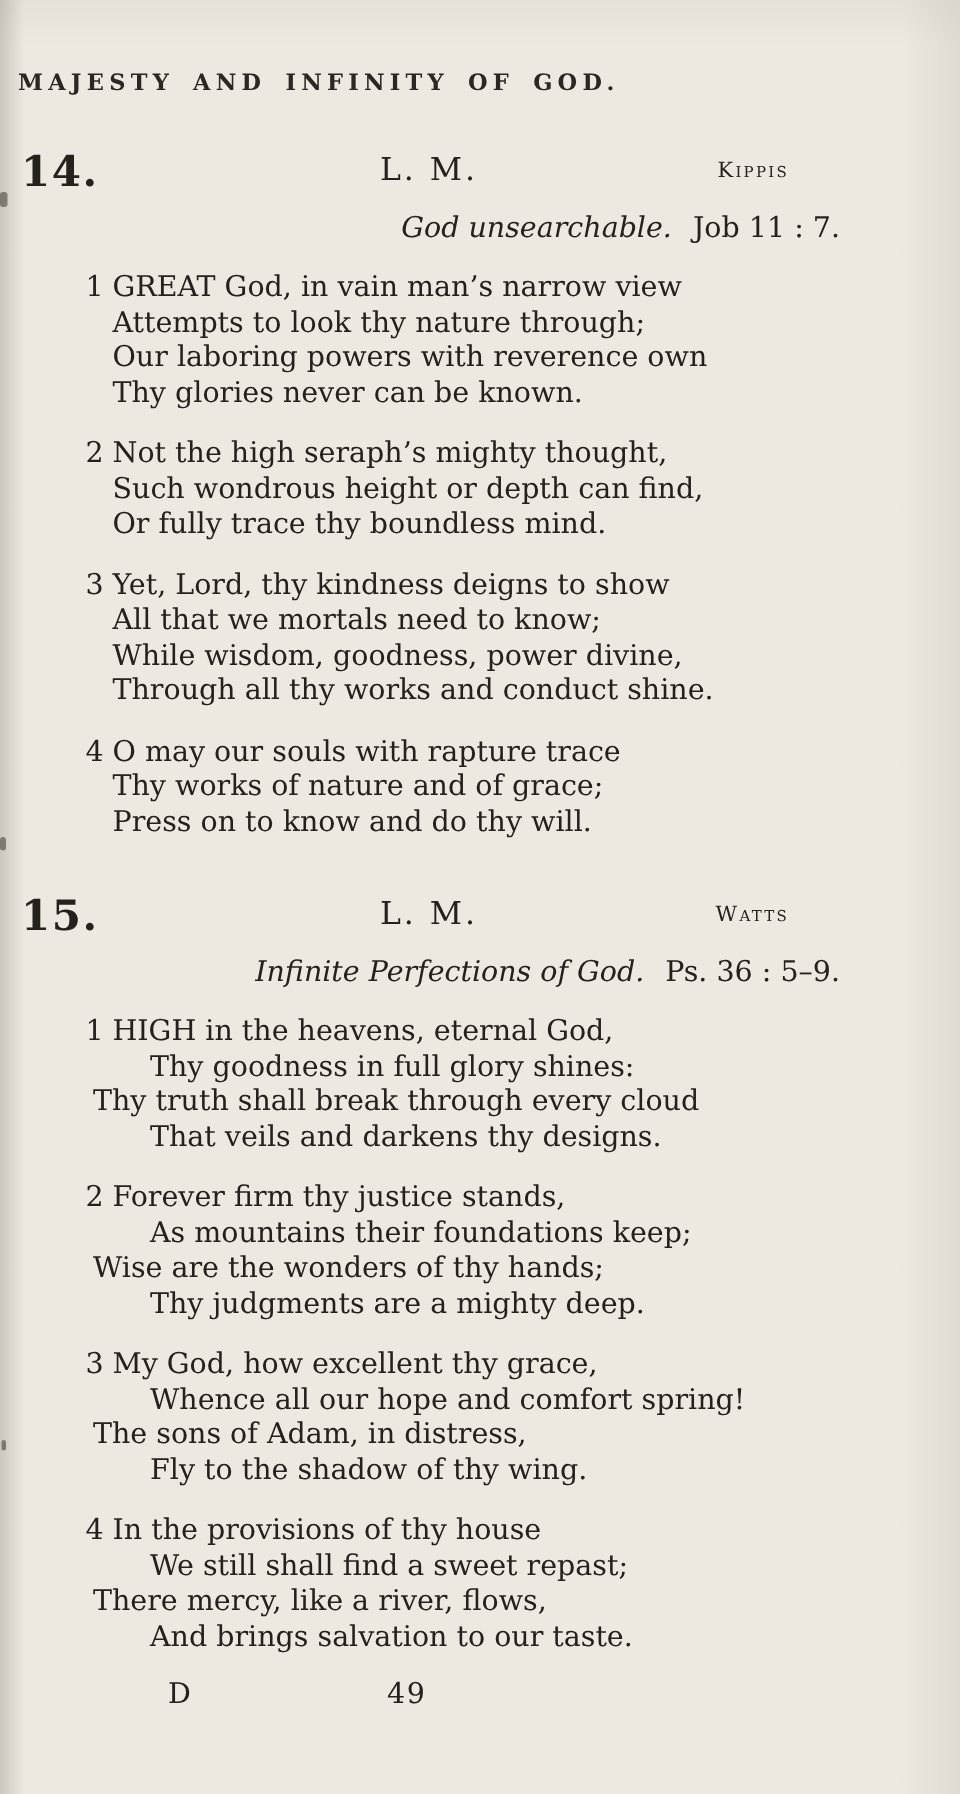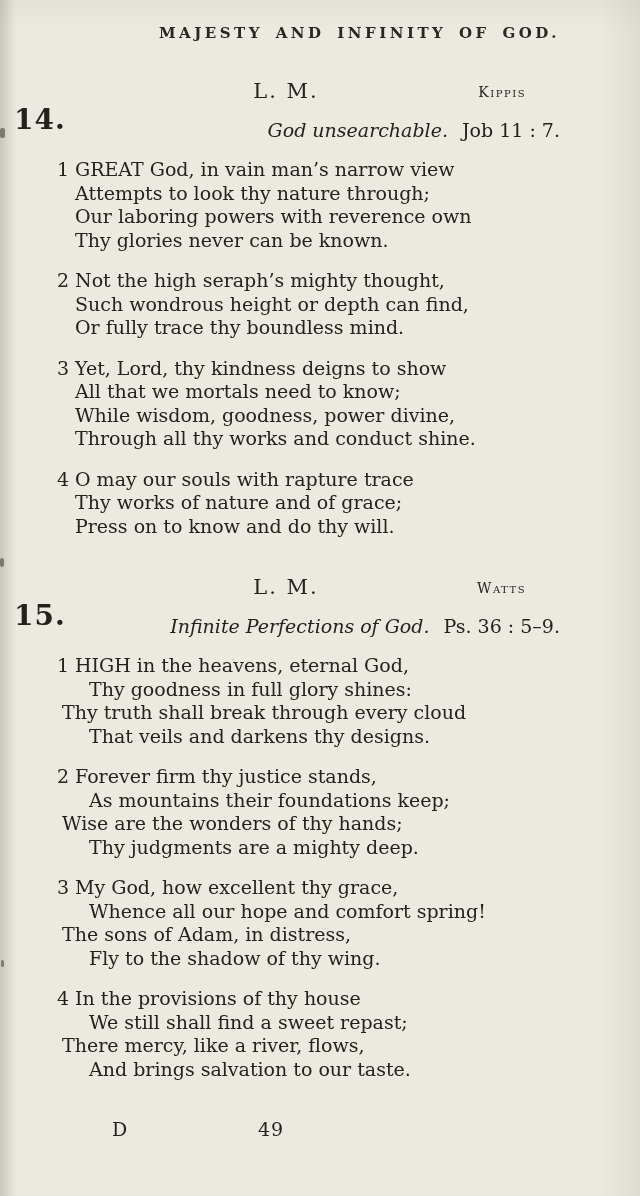--- a/index.html
+++ b/index.html
@@ -20,41 +20,40 @@
       linear-gradient(270deg, rgba(110,105,90,0.10) 0px, rgba(0,0,0,0) 40px),
       linear-gradient(180deg, rgba(110,105,90,0.06) 0px, rgba(0,0,0,0) 30px),
       #ebe9e0;
   }
   .content {
     position: relative;
     margin-left: 12px;
     width: 548px;
   }
   .running-header {
-    padding-top: 24px;
-    text-align: right;
+    padding-top: 46px;
+    text-align: left;
     font-size: 15px;
     font-weight: bold;
     letter-spacing: 3.5px;
     word-spacing: 4px;
     color: #2a2822;
   }
   .hymn { margin-top: 34px; }
   .hymn-head {
     position: relative;
     height: 34px;
   }
   .hymn-number {
     position: absolute;
     left: 2px;
     top: 0;
     font-size: 28px;
     font-weight: bold;
     letter-spacing: 1px;
-    margin-top: 27px;
   }
   .hymn-meter {
     position: absolute;
     left: 0;
     right: 0;
     top: 3px;
     text-align: center;
     font-size: 21px;
     letter-spacing: 2px;
   }
@@ -79,21 +78,21 @@
     margin-top: 17px;
     font-size: 19px;
     line-height: 23.5px;
   }
   .stanza-num {
     position: absolute;
     left: 45px;
     top: 0;
   }
   .line { white-space: nowrap; }
-  .alt .l1, .alt .l3 { margin-left: 14px; }
+  .alt .l1, .alt .l3 { margin-left: 25px; }
   .alt .l2 { margin-left: -13px; }
   .footer {
     position: absolute;
     top: 1118px;
     left: 0;
     width: 640px;
     height: 28px;
     font-size: 19px;
   }
   .sig-mark { position: absolute; left: 112px; top: 0; }

